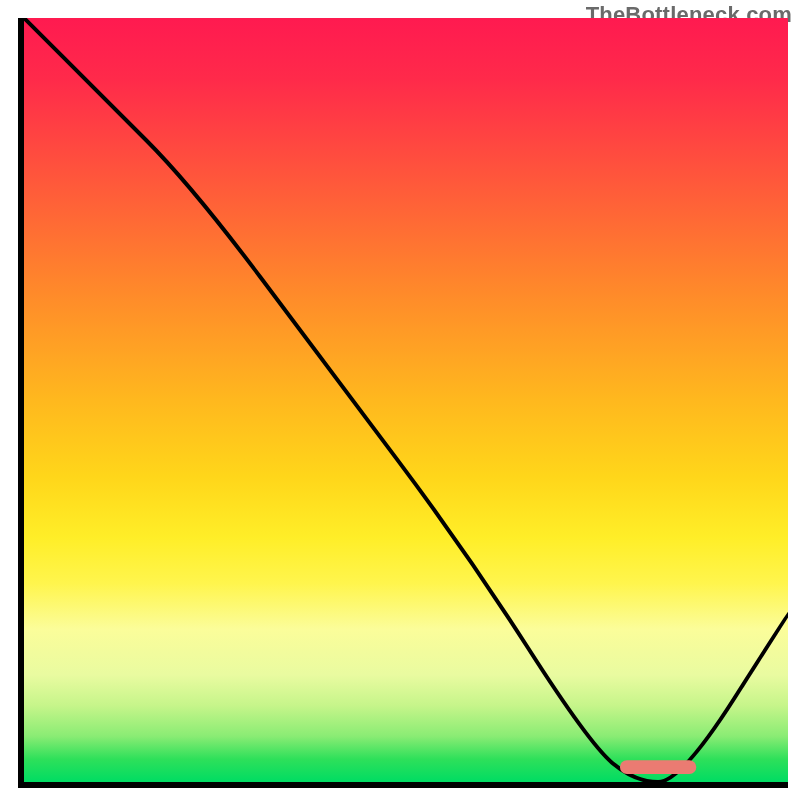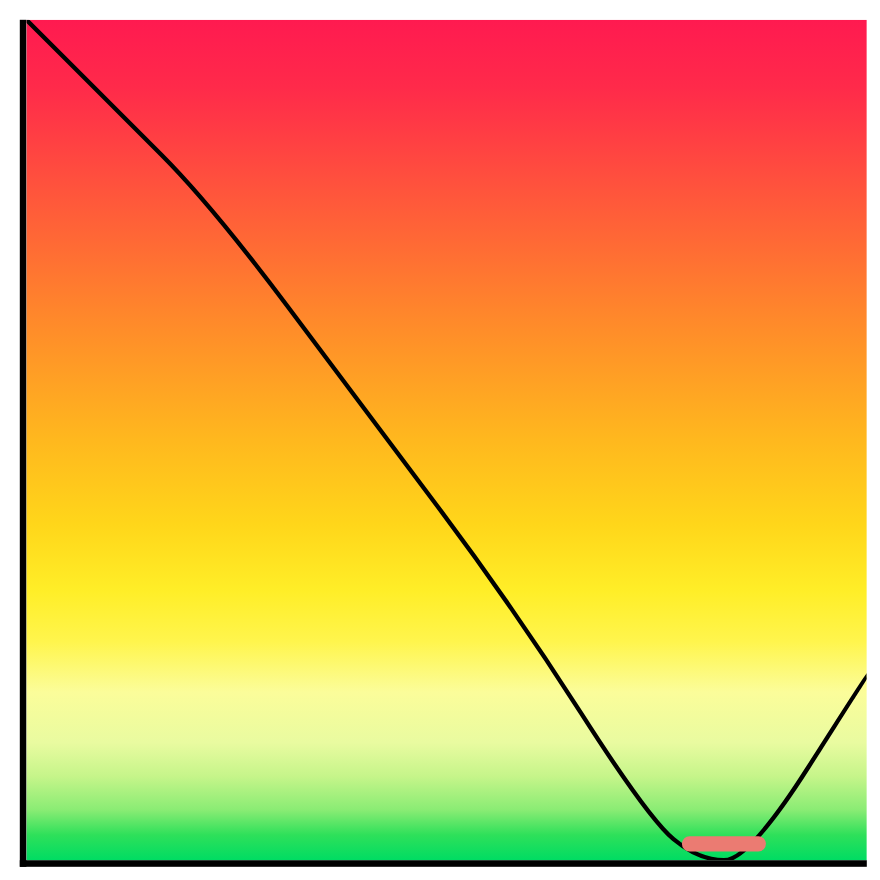--- a/index.html
+++ b/index.html
@@ -62,20 +62,21 @@
     inset: 0;
   }
   .optimal-marker {
     fill: #eb7b72;
   }
 </style>
 </head>
 <body>
 <div class="wrap">
 
+  <div class="watermark">TheBottleneck.com</div>
 
   <div class="plot">
     <div class="gradient"></div>
     <svg class="curve" viewBox="0 0 770 770" preserveAspectRatio="none">
       <path id="curve-path" fill="none" stroke="#000" stroke-width="4" stroke-linejoin="round" d="M 0 0 Q 0 0 38.5 38.5 Q 77 77 123.2 123.19999999999999 Q 169.4 169.39999999999998 238.7 261.79999999999995 Q 308 354.2 377.29999999999995 446.6 Q 446.59999999999997 539 508.19999999999993 635.25 Q 569.8 731.5 592.9 750.75 Q 616 770 639.1 770 Q 662.2 770 716.1 685.3 T 770 600.6"></path>
       <rect id="opt-marker" class="optimal-marker" rx="7" ry="7" height="14" x="600.6" width="77" y="748"></rect>
     </svg>
   </div>
 
 </div>

